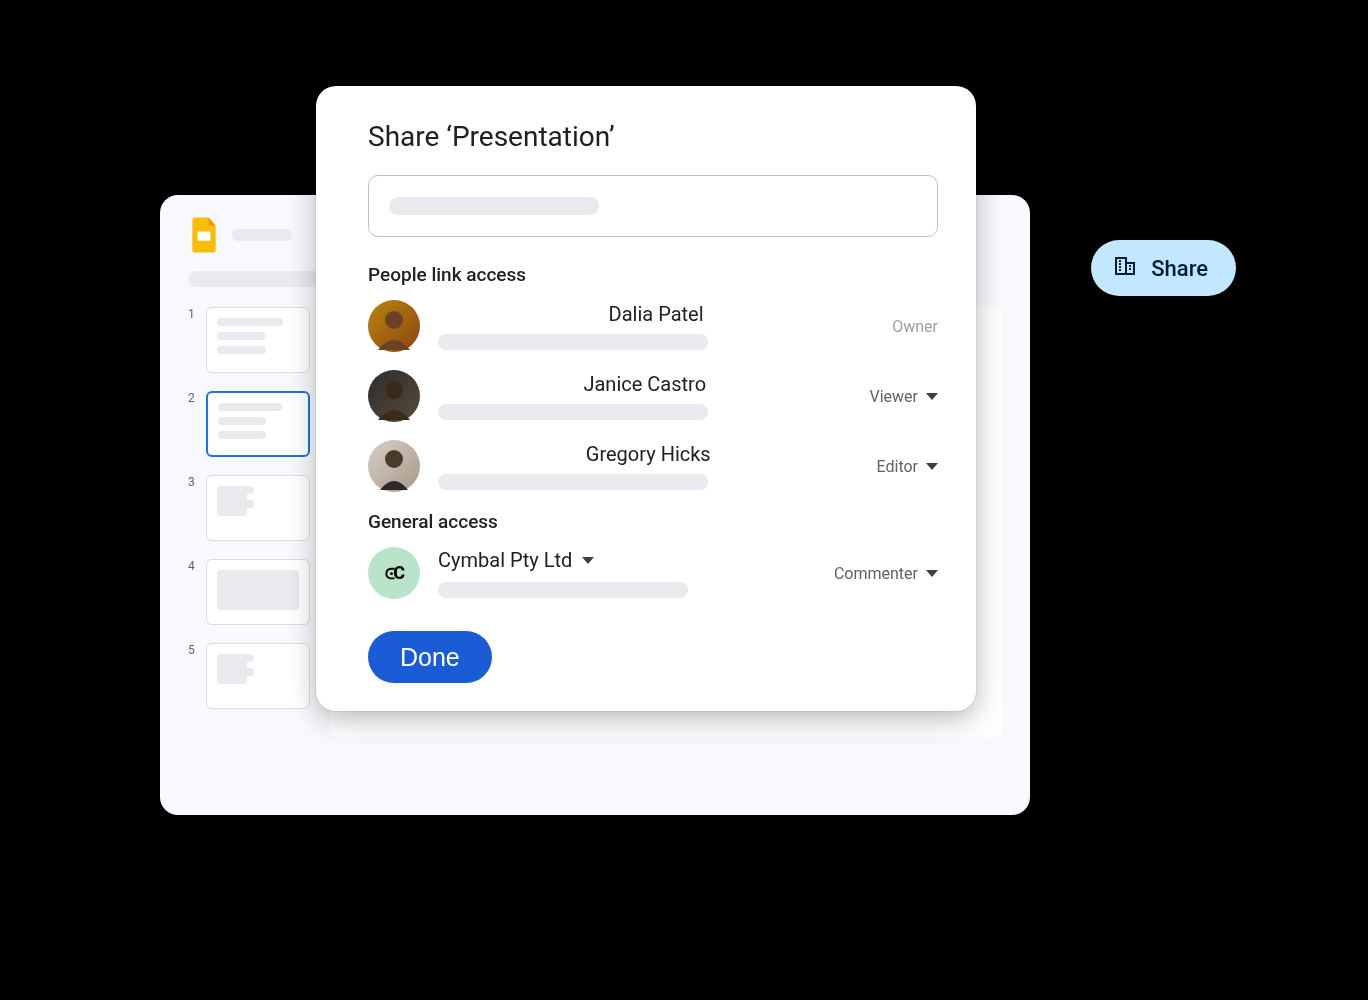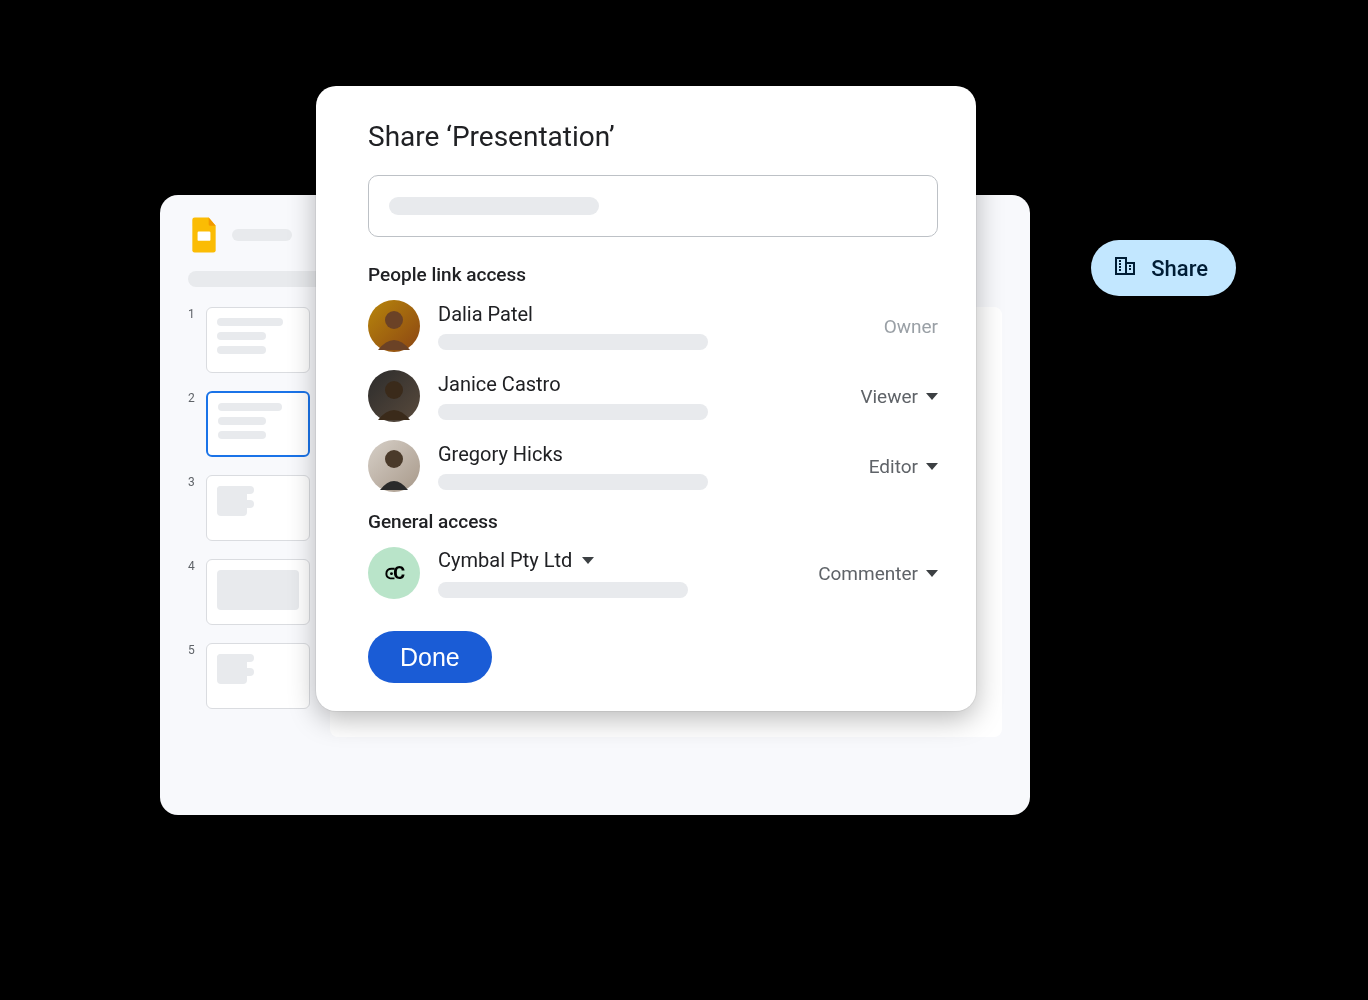--- a/index.html
+++ b/index.html
@@ -103,26 +103,26 @@
   .person { display: flex; align-items: center; gap: 18px; margin-bottom: 18px; }
   .avatar {
     width: 52px; height: 52px; border-radius: 50%; flex-shrink: 0;
     display: flex; align-items: center; justify-content: center;
     font-weight: 700;
   }
   .avatar.dalia { background: linear-gradient(135deg,#b8860b,#8b4513); }
   .avatar.janice { background: linear-gradient(135deg,#2c2c2c,#594a3c); }
   .avatar.gregory { background: linear-gradient(135deg,#d6cfc7,#a8998a); }
   .avatar svg { width: 100%; height: 100%; }
-  .person-info { display: flex; flex-direction: column; gap: 8px; flex: 1; }
+  .person-info { display: flex; flex-direction: column; gap: 8px; flex: 1; text-align: center; }
   .person-name { font-size: 20px; font-weight: 400; }
   .person-email {
     width: 270px; height: 16px; background: #e8eaed; border-radius: 8px;
   }
-  .role { font-size: 19px; color: #5f6368; display: flex; align-items: center; gap: 8px; }
+  .role { font-size: 16px; color: #5f6368; display: flex; align-items: center; gap: 8px; }
   .role.owner { color: #9aa0a6; }
   .caret { width: 0; height: 0; border-left: 6px solid transparent; border-right: 6px solid transparent; border-top: 7px solid #3c4043; }
   .role .caret { border-top-color: #3c4043; }
 
   .general { margin-top: 10px; }
   .org-row { display: flex; align-items: center; gap: 18px; }
   .org-avatar {
     width: 52px; height: 52px; border-radius: 50%; background: #b9e4c9;
     display: flex; align-items: center; justify-content: center;
     color: #000; font-weight: 800; font-size: 18px; letter-spacing: -2px;

